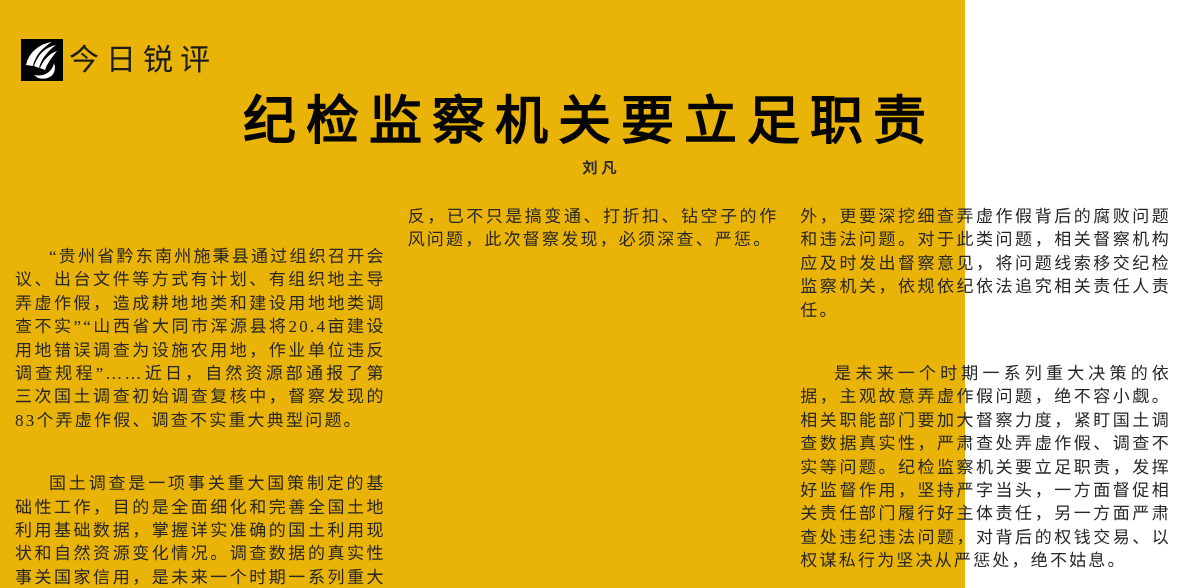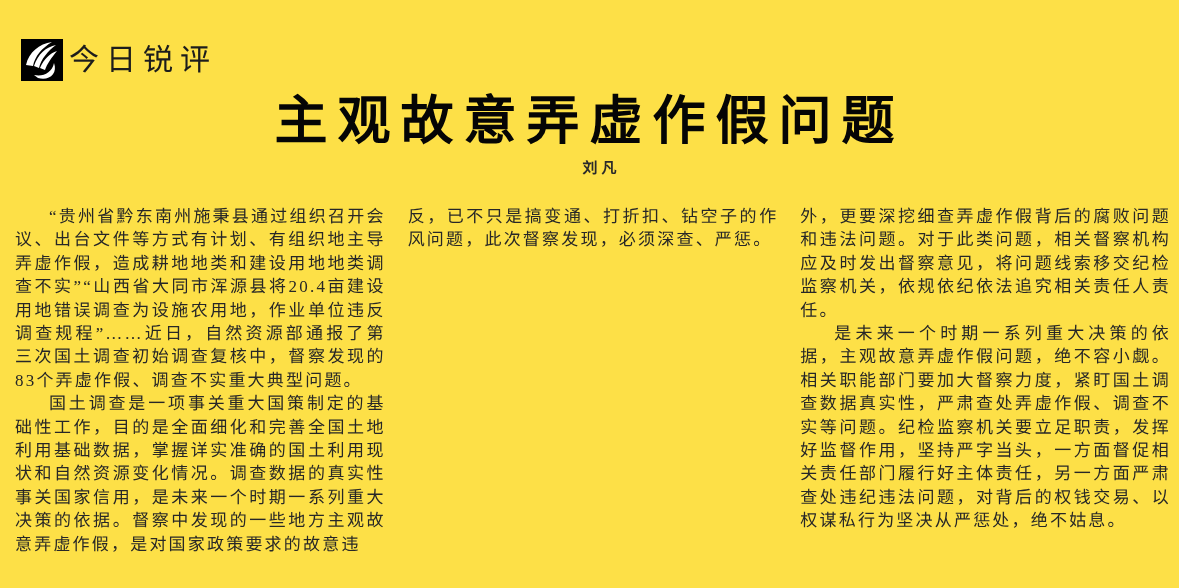--- a/index.html
+++ b/index.html
@@ -4,22 +4,22 @@
 <style>
   * { margin: 0; padding: 0; box-sizing: border-box; }
   html, body {
     width: 1179px; height: 588px;
     background: #ffffff;
     font-family: "Liberation Serif", "DejaVu Serif", serif;
     overflow: hidden;
   }
   .page {
     position: relative;
-    width: 1179px; height: 588px;
-    background: #fde047;
+    width: 965px; height: 588px;
+    background: #eab308;
     color: #262626;
   }
 
   
   .masthead {
     position: absolute;
     top: 39px; left: 21px;
     display: flex;
     align-items: center;
     gap: 6px;
@@ -73,41 +73,41 @@
     min-width: 0;
   }
   .para {
     font-size: 17px;
     line-height: 23.4px;
     letter-spacing: 2.2px;
     text-align: justify;
     color: #272727;
     word-break: break-all;
   }
-  .para.indent { text-indent: 2em; }
+  .para.indent { text-indent: 2em; margin-top: 40px; }
 </style>
 </head>
 <body>
 
 <div class="page">
 
   <div class="masthead">
     <span class="logo-box">
       <svg width="42" height="42" viewBox="0 0 42 42" xmlns="http://www.w3.org/2000/svg" aria-hidden="true">
         <rect x="0" y="0" width="42" height="42" fill="#000000"></rect>
         <path d="M5 26 C 8 13, 18 5, 31 3 C 21 9, 14 17, 12 27 Z" fill="#ffffff"></path>
         <path d="M13 27 C 17 15, 25 8, 35 6 C 27 12, 20 20, 18 29 Z" fill="#ffffff"></path>
         <path d="M19 29 C 23 20, 29 14, 36 12 C 31 18, 26 25, 24 31 Z" fill="#ffffff"></path>
         <path d="M13 36 C 22 38, 31 34, 33 24 C 37 35, 28 42, 17 39 Z" fill="#ffffff"></path>
       </svg>
     </span>
     <span class="section-label">今日锐评</span>
   </div>
 
-  <h1 class="headline">主观故意弄虚作假问题</h1>
+  <h1 class="headline">纪检监察机关要立足职责</h1>
   <div class="byline">刘凡</div>
 
   <div class="columns">
 
     <div class="col">
       <p class="para indent">“贵州省黔东南州施秉县通过组织召开会议、出台文件等方式有计划、有组织地主导弄虚作假，造成耕地地类和建设用地地类调查不实”“山西省大同市浑源县将20.4亩建设用地错误调查为设施农用地，作业单位违反调查规程”……近日，自然资源部通报了第三次国土调查初始调查复核中，督察发现的83个弄虚作假、调查不实重大典型问题。</p>
       <p class="para indent">国土调查是一项事关重大国策制定的基础性工作，目的是全面细化和完善全国土地利用基础数据，掌握详实准确的国土利用现状和自然资源变化情况。调查数据的真实性事关国家信用，是未来一个时期一系列重大决策的依据。督察中发现的一些地方主观故意弄虚作假，是对国家政策要求的故意违</p>
     </div>
 
     <div class="col">

